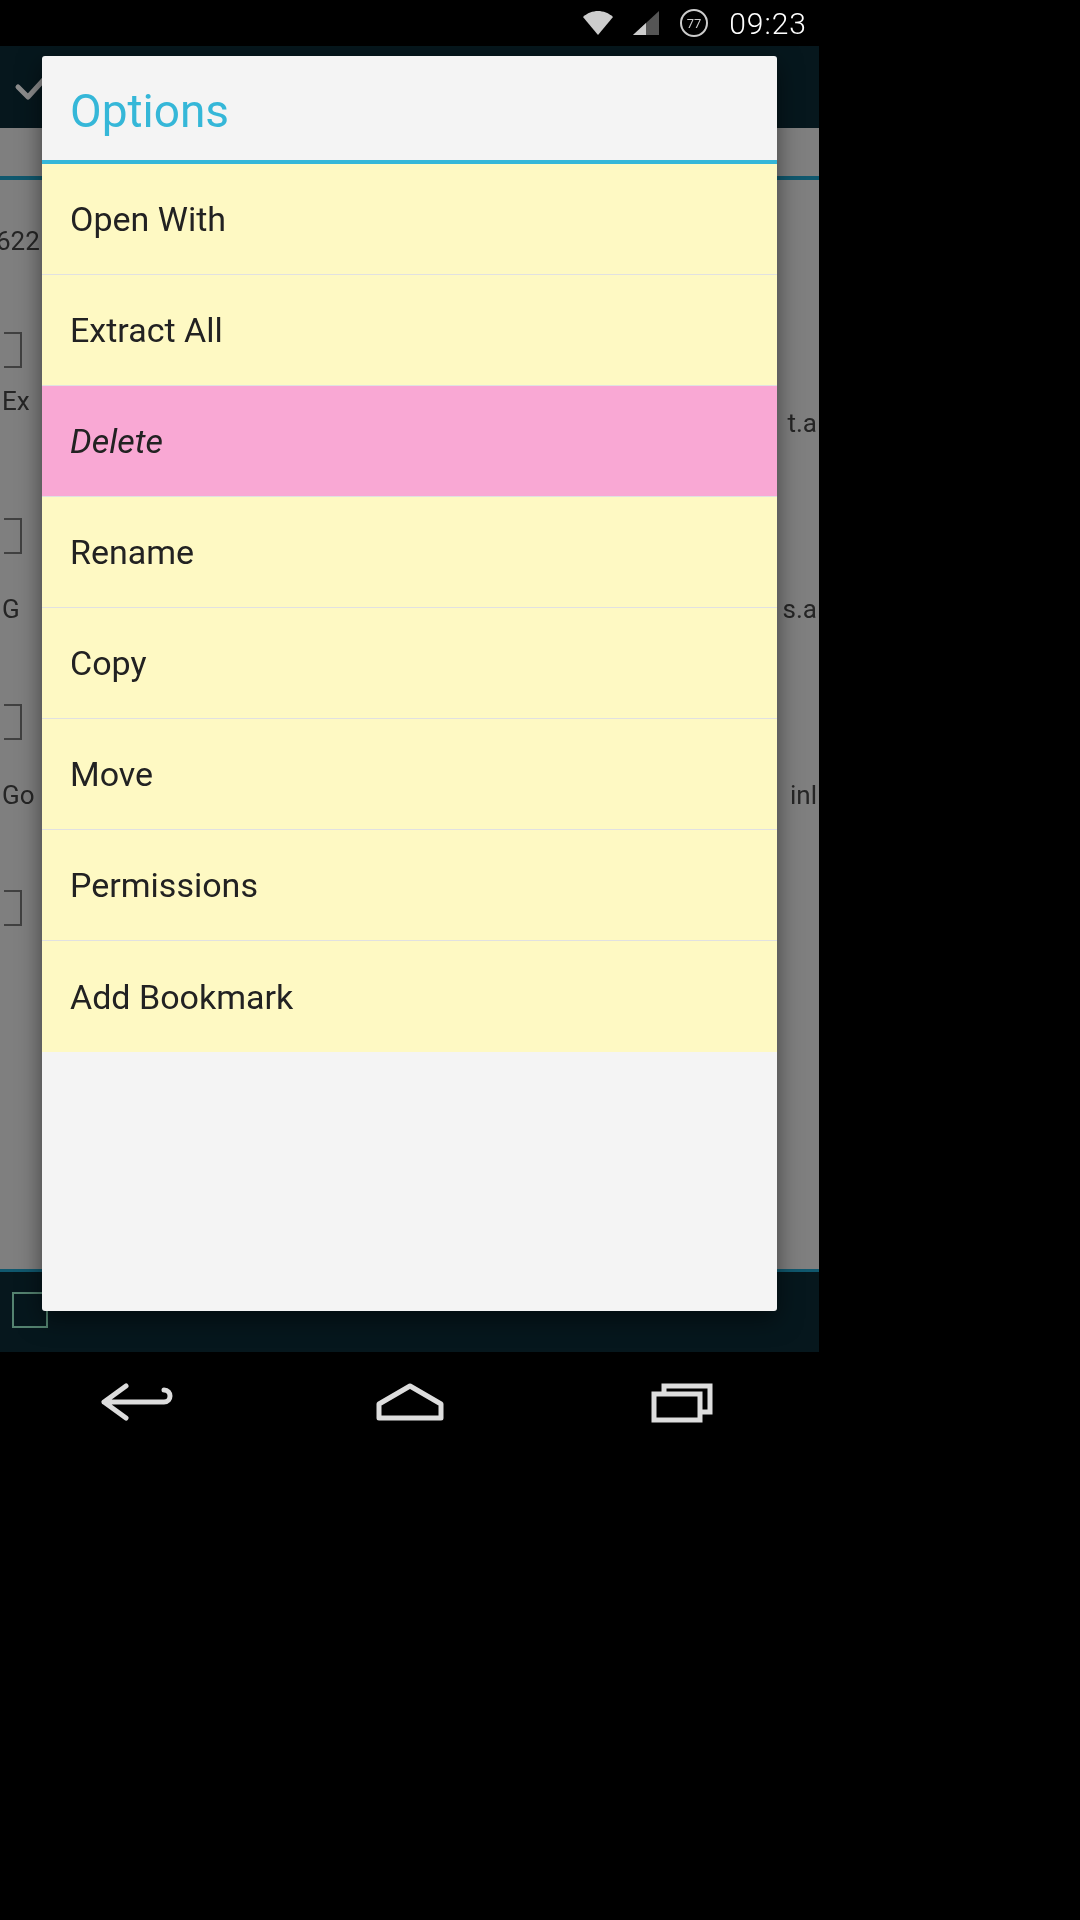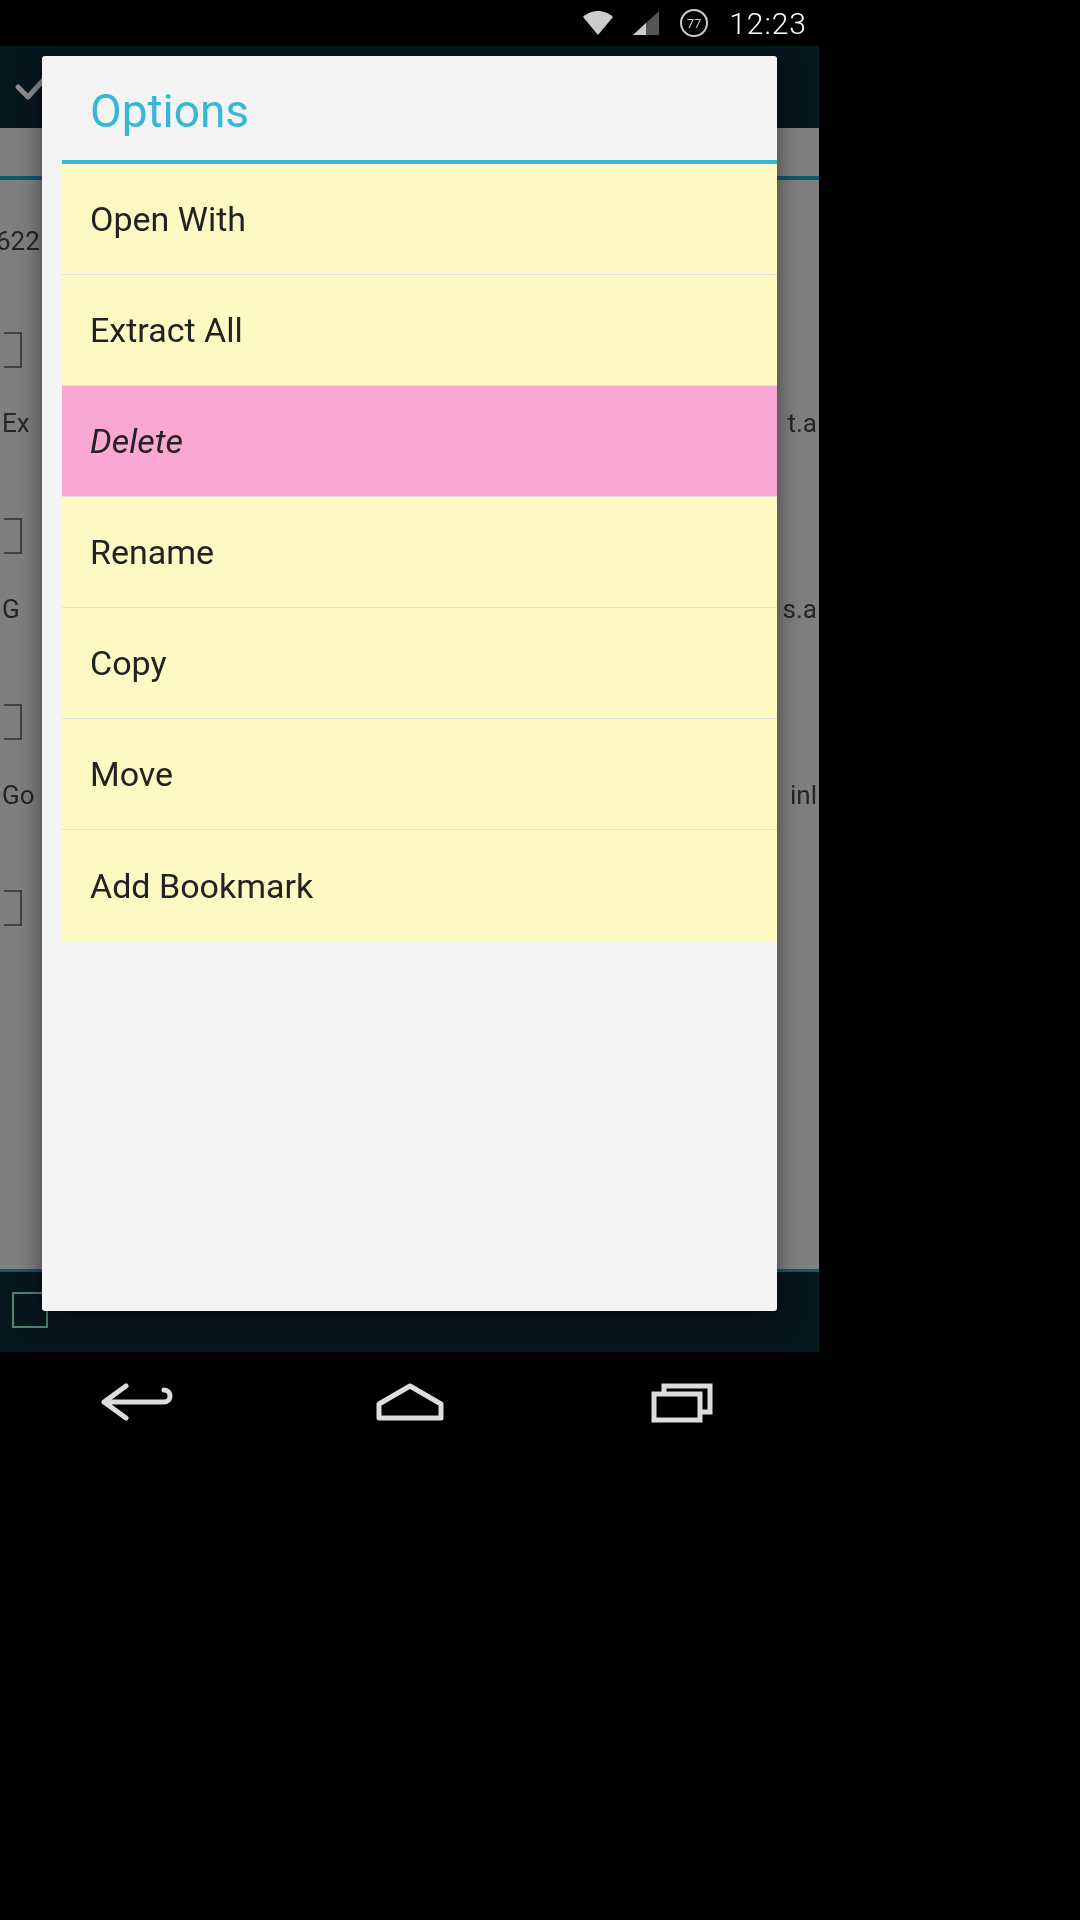--- a/index.html
+++ b/index.html
@@ -47,21 +47,21 @@
     position: absolute; bottom: 0; left: 0; right: 0; height: 104px;
     background: #000; display: flex; align-items: center; justify-content: space-around;
   }
   .nav-btn { width: 120px; height: 70px; display:flex; align-items:center; justify-content:center; }
 
   
   .dialog {
     position: absolute; left: 42px; right: 42px; top: 56px; bottom: 145px;
     background: #f4f4f4; border-radius: 3px;
     box-shadow: 0 8px 24px rgba(0,0,0,.5);
-    display: flex; flex-direction: column; overflow: hidden; padding-left: 20px;
+    display: flex; flex-direction: column; overflow: hidden;
   }
   .dialog-header {
     padding: 28px 28px 22px 28px;
   }
   .dialog-title {
     color: #35b7d8; font-size: 46px; font-weight: 400;
   }
   .dialog-divider {
     height: 4px; background: #35b7d8; margin: 0;
   }
@@ -91,36 +91,36 @@
       <path d="M0 24 L26 24 L26 0 Z" fill="#555"></path>
       <path d="M0 24 L13 24 L13 12 Z" fill="#ccc"></path>
     </svg>
   </span>
   <span class="battery-icon">
     <svg width="30" height="30" viewBox="0 0 30 30">
       <circle cx="15" cy="15" r="13" fill="none" stroke="#ccc" stroke-width="2"></circle>
       <text x="15" y="20" text-anchor="middle" font-size="13" fill="#ccc">77</text>
     </svg>
   </span>
-  <span class="clock">12:23</span>
+  <span class="clock">09:23</span>
 </div>
 
 <div class="app-bg">
   <div class="action-bar">
     <span class="done-check">
       <svg width="40" height="40" viewBox="0 0 40 40">
           <path d="M6 22 L16 32 L36 10" stroke="#fff" stroke-width="5" fill="none" stroke-linecap="round" stroke-linejoin="round"></path>
         </svg>
     </span>
   </div>
   <div style="height:48px"></div>
   <div class="tab-strip"></div>
 
   <span class="file-bg-text" style="top:180px; left:-4px">622</span>
-  <span class="file-bg-text" style="top:362px; left:2px">Ex</span>
+  <span class="file-bg-text" style="top:340px; left:2px">Ex</span>
   <span class="file-bg-text" style="top:362px; right:2px">t.a</span>
   <span class="file-bg-text" style="top:548px; left:2px">G</span>
   <span class="file-bg-text" style="top:548px; right:2px">s.a</span>
   <span class="file-bg-text" style="top:734px; left:2px">Go</span>
   <span class="file-bg-text" style="top:734px; right:2px">inl</span>
 
   <span style="position:absolute;left:4px;top:286px;width:18px;height:36px;border:2px solid #777;border-left:none"></span>
   <span style="position:absolute;left:4px;top:472px;width:18px;height:36px;border:2px solid #777;border-left:none"></span>
   <span style="position:absolute;left:4px;top:658px;width:18px;height:36px;border:2px solid #777;border-left:none"></span>
   <span style="position:absolute;left:4px;top:844px;width:18px;height:36px;border:2px solid #777;border-left:none"></span>
@@ -150,20 +150,23 @@
     <div class="option-item">
         <span>Rename</span>
       </div>
     <div class="option-item">
         <span>Copy</span>
       </div>
     <div class="option-item">
         <span>Move</span>
       </div>
     <div class="option-item">
+        <span>Permissions</span>
+      </div>
+    <div class="option-item">
         <span>Add Bookmark</span>
       </div>
   </div>
 </div>
 
 <div class="nav-bar">
   <div class="nav-btn">
     <span>
       <svg width="78" height="44" viewBox="0 0 78 44">
           <path d="M28 6 L6 22 L28 38 M6 22 C 30 22 60 22 66 22 C 74 22 74 10 66 10" stroke="#ddd" stroke-width="5" fill="none" stroke-linecap="round" stroke-linejoin="round"></path>

